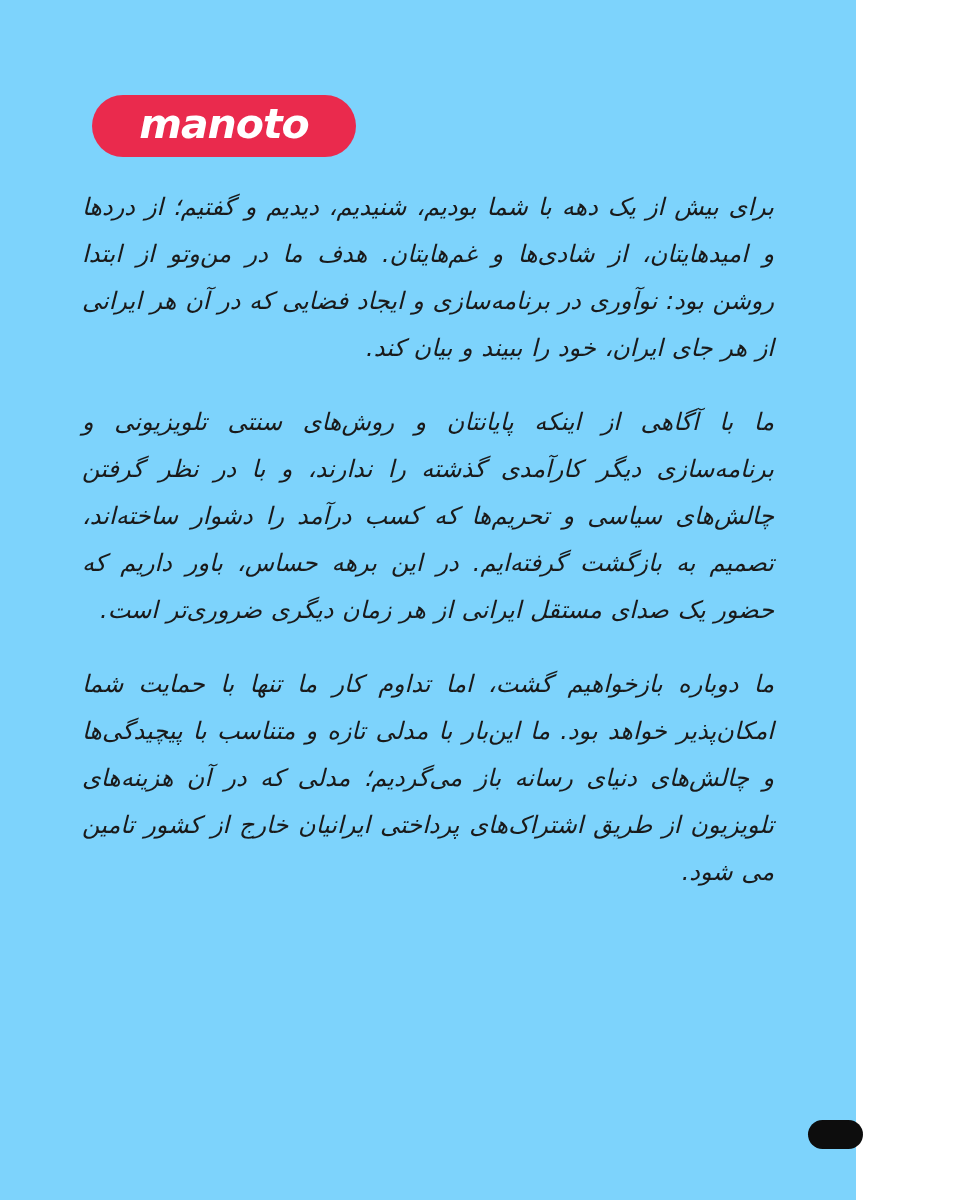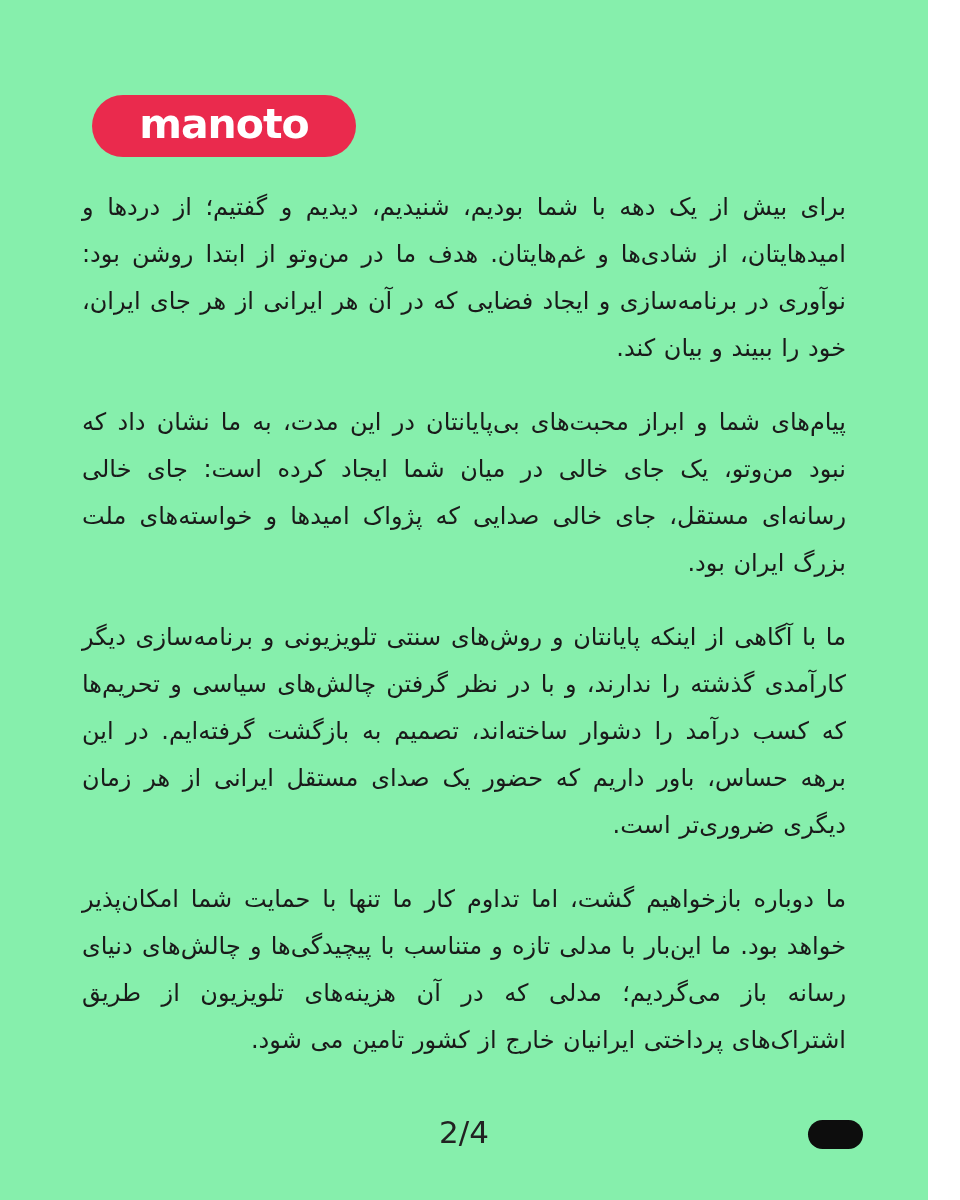--- a/index.html
+++ b/index.html
@@ -7,23 +7,24 @@
   html, body {
     width: 960px;
     height: 1200px;
     background: #ffffff;
     font-family: "DejaVu Sans", sans-serif;
     overflow: hidden;
   }
 
   .page {
     position: relative;
-    width: 928px;
+    width: 856px;
     height: 1200px;
-    background: #86efac;
+    background: #7dd3fc;
+    font-style: italic;
   }
 
   
   .logo-pill {
     position: absolute;
     left: 92px;
     top: 95px;
     width: 264px;
     height: 62px;
     background: #EA2A4D;
@@ -85,22 +86,20 @@
 <body>
 
 <div class="page">
 
   <div class="logo-pill">
     <span class="logo-text">manoto</span>
   </div>
 
   <div class="letter" dir="rtl">
     <p>برای بیش از یک دهه با شما بودیم، شنیدیم، دیدیم و گفتیم؛ از دردها و امیدهایتان، از شادی‌ها و غم‌هایتان. هدف ما در من‌وتو از ابتدا روشن بود: نوآوری در برنامه‌سازی و ایجاد فضایی که در آن هر ایرانی از هر جای ایران، خود را ببیند و بیان کند.</p>
-    <p>پیام‌های شما و ابراز محبت‌های بی‌پایانتان در این مدت، به ما نشان داد که نبود من‌وتو، یک جای خالی در میان شما ایجاد کرده است: جای خالی رسانه‌ای مستقل، جای خالی صدایی که پژواک امیدها و خواسته‌های ملت بزرگ ایران بود.</p>
     <p>ما با آگاهی از اینکه پایانتان و روش‌های سنتی تلویزیونی و برنامه‌سازی دیگر کارآمدی گذشته را ندارند، و با در نظر گرفتن چالش‌های سیاسی و تحریم‌ها که کسب درآمد را دشوار ساخته‌اند، تصمیم به بازگشت گرفته‌ایم. در این برهه حساس، باور داریم که حضور یک صدای مستقل ایرانی از هر زمان دیگری ضروری‌تر است.</p>
     <p>ما دوباره بازخواهیم گشت، اما تداوم کار ما تنها با حمایت شما امکان‌پذیر خواهد بود. ما این‌بار با مدلی تازه و متناسب با پیچیدگی‌ها و چالش‌های دنیای رسانه باز می‌گردیم؛ مدلی که در آن هزینه‌های تلویزیون از طریق اشتراک‌های پرداختی ایرانیان خارج از کشور تامین می شود.</p>
   </div>
 
-  <div class="page-indicator">2/4</div>
 
   <div class="black-pill"></div>
 
 </div>
 
 </body></html>

